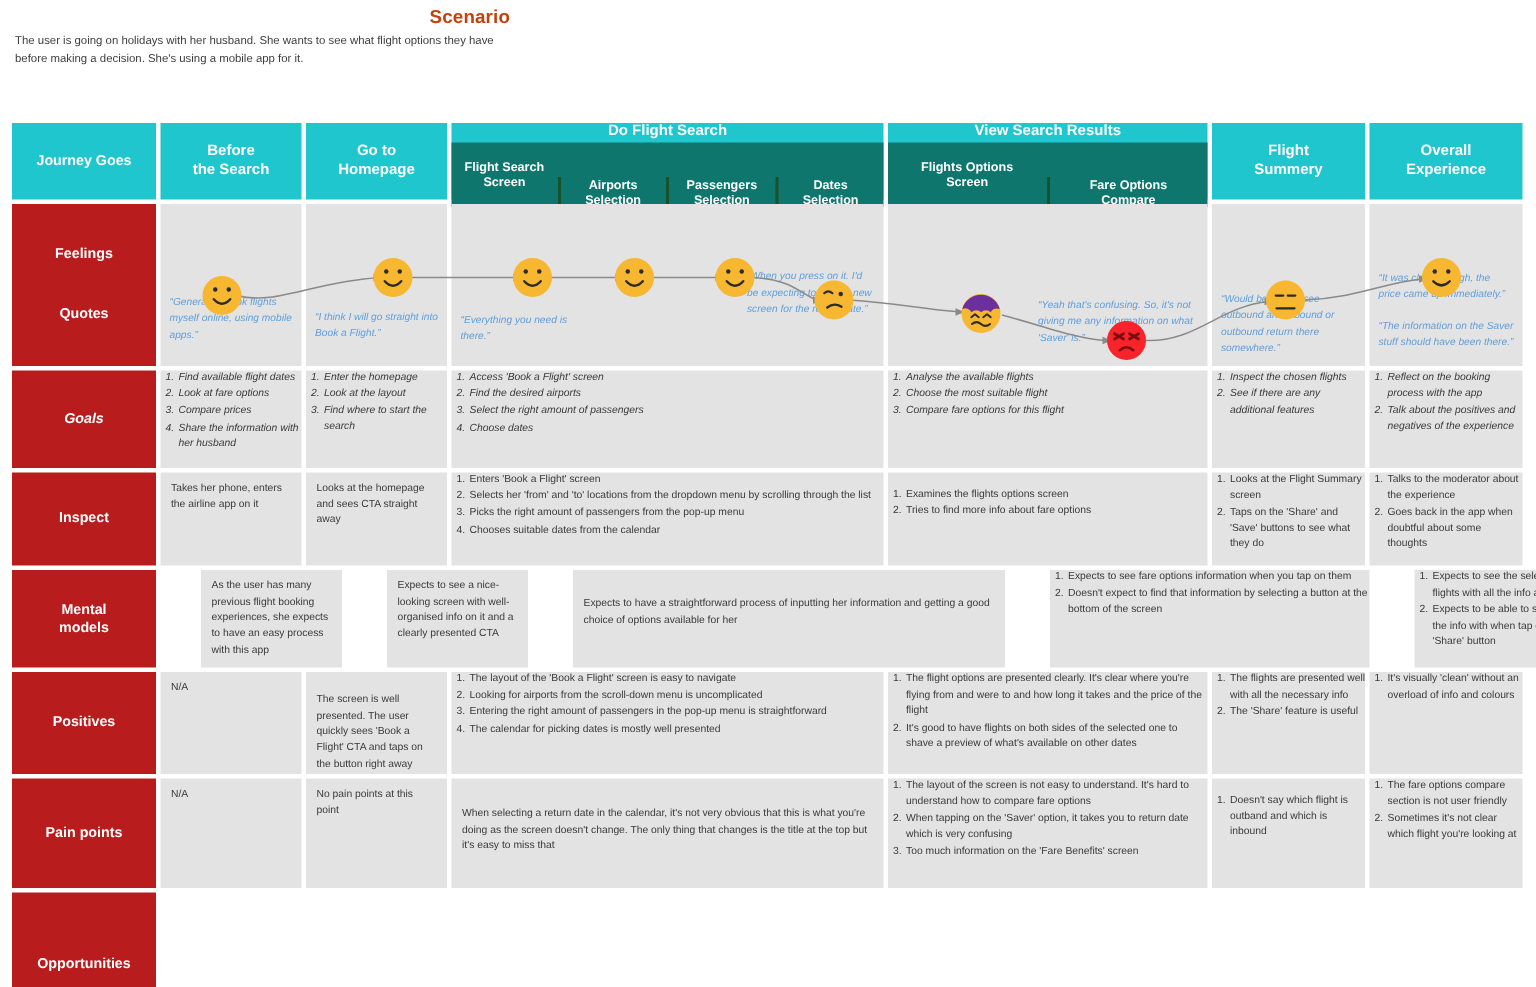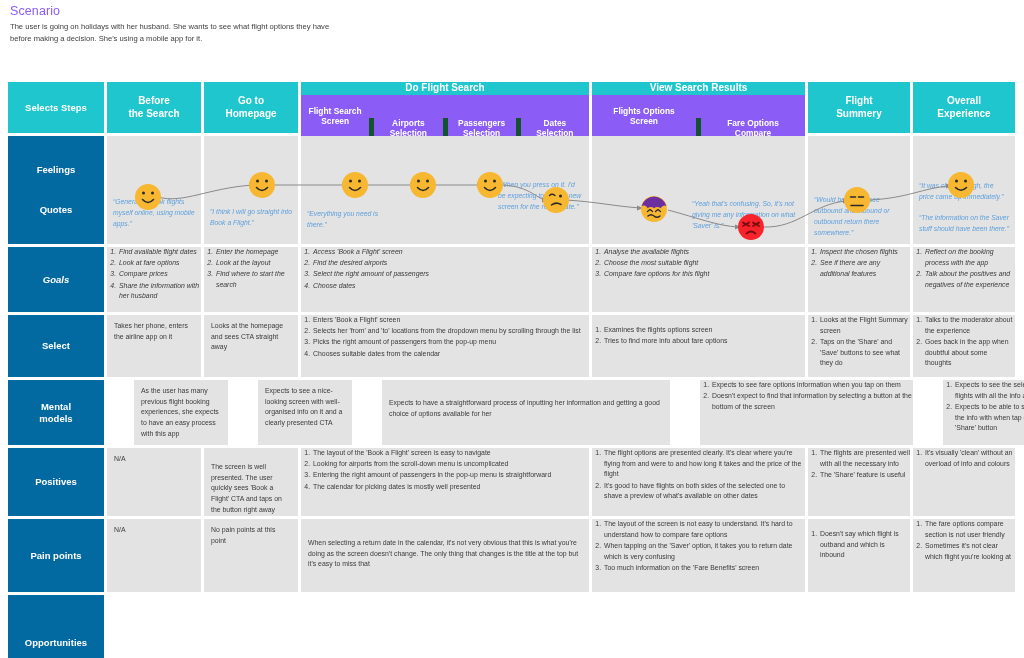--- a/index.html
+++ b/index.html
@@ -7,44 +7,44 @@
     width:1024px;height:658px;
     background:#ffffff;
     font-family:"Liberation Sans",sans-serif;
     color:#3b3b3b;
     overflow:hidden;
   }
   .page{position:relative;width:1024px;height:658px;box-sizing:border-box;}
 
   
   .scenario{position:absolute;left:10px;top:4px;width:330px;}
-  .scenario-title{font-size:12.5px;font-weight:normal;color:#8b5cf6;letter-spacing:.1px;margin:0 0 3px 0;}
+  .scenario-title{font-size:12.5px;font-weight:bold;color:#c2410c;letter-spacing:.1px;margin:0 0 3px 0;text-align:right;}
   .scenario-body{font-size:7.6px;line-height:1.55;color:#3d3d3d;margin:0;}
 
   
   .grid{position:absolute;left:8px;top:82px;width:1008px;}
   .row{display:flex;gap:3px;margin-bottom:3px;}
   .cell{box-sizing:border-box;background:#e3e3e3;}
 
   
   .lab{width:96px;flex:0 0 96px;display:flex;align-items:center;justify-content:center;
        color:#ffffff;font-weight:bold;text-align:center;font-size:9.5px;line-height:1.25;}
   .lab.teal{background:#1fc6cd;}
-  .lab.blue{background:#0369a1;}
+  .lab.blue{background:#b91c1c;}
 
   
   .hdr-row{height:51px;}
   .hdr{background:#1fc6cd;color:#fff;font-weight:bold;text-align:center;
        display:flex;flex-direction:column;font-size:10px;line-height:1.25;}
   .hdr-simple{align-items:center;justify-content:center;}
   .hdr-group .grp-title{height:27px;display:flex;align-items:center;justify-content:center;font-size:10px;}
-  .hdr-group .grp-subs{flex:1;display:flex;background:#8b5cf6;}
+  .hdr-group .grp-subs{flex:1;display:flex;background:#0f766e;}
   .hdr-group .sub{flex:1;display:flex;align-items:center;justify-content:center;
                   text-align:center;font-size:8.4px;line-height:1.2;padding:0 1px;color:#ffffff;}
-  .hdr-group .sub + .sub{border-left:5px solid #14532d;margin-top:23px;}
+  .hdr-group .sub + .sub{border-left:2px solid #14532d;margin-top:23px;}
 
   
   .w-before{width:94px;flex:0 0 94px;}
   .w-home{width:94px;flex:0 0 94px;}
   .w-search{width:288px;flex:0 0 288px;}
   .w-results{width:213px;flex:0 0 213px;}
   .w-summary{width:102px;flex:0 0 102px;}
   .w-overall{width:102px;flex:0 0 102px;}
 
   
@@ -71,21 +71,21 @@
 <div class="page">
 
   <div class="scenario">
     <div class="scenario-title">Scenario</div>
     <div class="scenario-body">The user is going on holidays with her husband. She wants to see what flight options they have before making a decision. She's using a mobile app for it.</div>
   </div>
 
   <div class="grid">
 
     <div class="row hdr-row">
-      <div class="cell lab teal">Selects Steps</div>
+      <div class="cell lab teal">Journey Goes</div>
 
       <div class="cell hdr hdr-simple w-before">
         <span>Before<br>the Search</span>
       </div>
 
       <div class="cell hdr hdr-simple w-home">
         <span>Go to<br>Homepage</span>
       </div>
 
       <div class="cell hdr hdr-group w-search">
@@ -277,21 +277,21 @@
       </div>
       <div class="cell w-overall">
         <ol class="c-list">
           <li>Reflect on the booking process with the app</li>
           <li>Talk about the positives and negatives of the experience</li>
         </ol>
       </div>
     </div>
 
     <div class="row r-actions">
-      <div class="cell lab blue">Select</div>
+      <div class="cell lab blue">Inspect</div>
       <div class="cell w-before c-txt">Takes her phone, enters the airline app on it</div>
       <div class="cell w-home c-txt">Looks at the homepage and sees CTA straight away</div>
       <div class="cell w-search">
         <ol class="c-list">
           <li>Enters 'Book a Flight' screen</li>
           <li>Selects her 'from' and 'to' locations from the dropdown menu by scrolling through the list</li>
           <li>Picks the right amount of passengers from the pop-up menu</li>
           <li>Chooses suitable dates from the calendar</li>
         </ol>
       </div>

